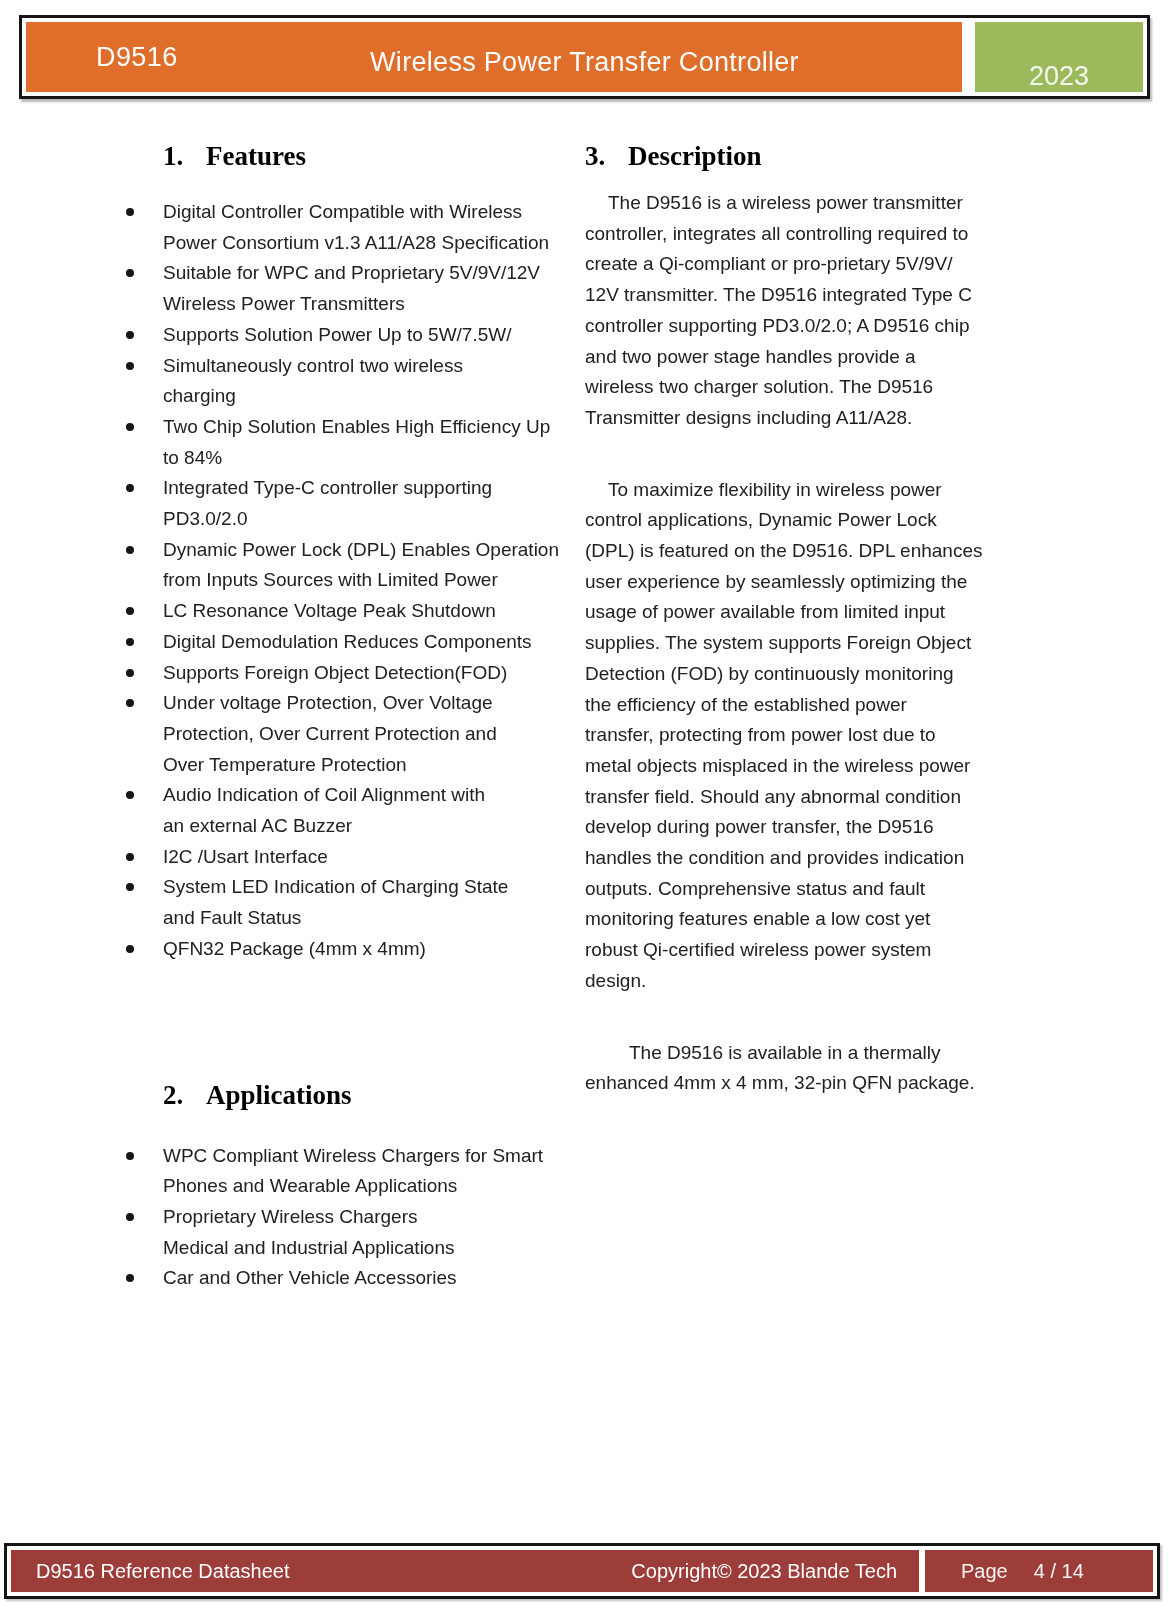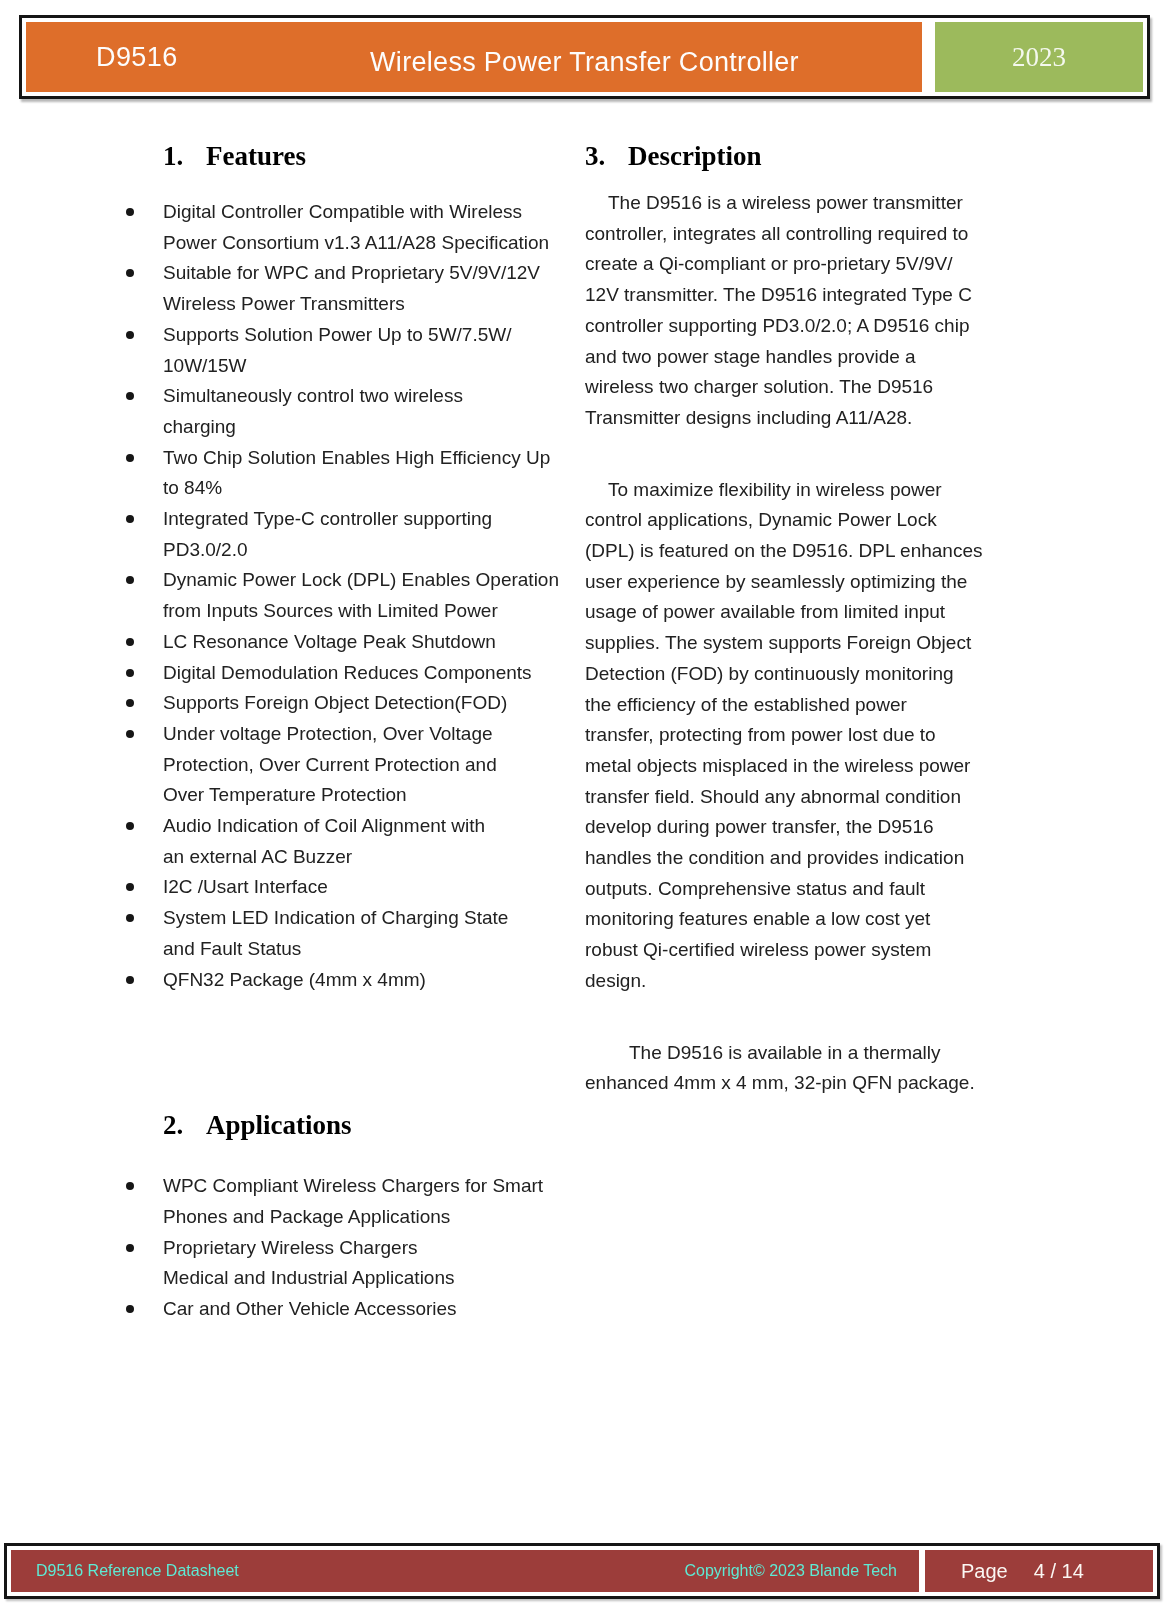--- a/index.html
+++ b/index.html
@@ -23,23 +23,23 @@
     display:flex;gap:13px;box-shadow:2px 3px 2px rgba(0,0,0,.28);
   }
   .header-orange{flex:1;background:var(--header-orange);display:flex;align-items:center;position:relative;}
   .header-part{margin-left:70px;font-size:27px;color:#fdfdfd;letter-spacing:.4px;}
   .header-title{
     position:absolute;left:0;top:15px;bottom:4px;width:100%;
     display:flex;align-items:center;justify-content:center;
     font-size:27px;color:#fdfdfd;letter-spacing:.3px;pointer-events:none;border-radius:23px;
   }
   .header-green{
-    width:208px;flex:none;background:var(--header-green);
-    display:flex;align-items:center;justify-content:center;
-    font-size:27px;color:#f4f8ee;font-family:Liberation Serif, serif;
+    width:168px;flex:none;background:var(--header-green);
+    display:flex;align-items:flex-end;justify-content:center;
+    font-size:27px;color:#f4f8ee;
   }
 
   
   .col{position:absolute;}
   .col-left{left:125px;top:138px;width:455px;}
   .col-right{left:585px;top:138px;width:430px;}
 
   .heading{
     margin:0;font-family:"Liberation Serif",serif;font-size:27px;font-weight:bold;
     color:#000000;display:flex;line-height:36px;padding-left:38px;
@@ -63,23 +63,23 @@
   .paras .para:nth-child(2) .line:first-child{text-indent:23px;}
   .paras .para:nth-child(3) .line:first-child{text-indent:44px;}
 
   
   .footer-box{
     position:absolute;left:4px;top:1543px;width:1156px;height:56px;
     border:3px solid var(--border-black);background:#ffffff;padding:4px;
     display:flex;gap:6px;box-shadow:2px 2px 2px rgba(0,0,0,.25);
   }
   .footer-main{
-    flex:1;background:var(--footer-maroon);color:#5eead4;
+    flex:1;background:var(--footer-maroon);color:#ffffff;
     display:flex;align-items:center;justify-content:space-between;
-    padding:0 22px 0 25px;font-size:16px;
+    padding:0 22px 0 25px;font-size:20px;
   }
   .footer-page{
     width:228px;flex:none;background:var(--footer-maroon);color:#fbf7f3;
     display:flex;align-items:center;font-size:20px;padding-left:36px;
   }
   .page-value{margin-left:26px;}
 </style>
 </head>
 <body>
 
@@ -118,21 +118,20 @@
             <div class="line">Suitable for WPC and Proprietary 5V/9V/12V</div>
             <div class="line">Wireless Power Transmitters</div>
           </div>
         </div>
         <div class="item">
           <span class="bullet-col">
             <span class="bullet-dot"></span>
           </span>
           <div class="item-lines">
             <div class="line">Supports Solution Power Up to 5W/7.5W/</div>
-            <div class="line">10W/15W</div>
           </div>
         </div>
         <div class="item">
           <span class="bullet-col">
             <span class="bullet-dot"></span>
           </span>
           <div class="item-lines">
             <div class="line">Simultaneously control two wireless</div>
             <div class="line">charging</div>
           </div>
@@ -238,21 +237,21 @@
       <span class="h-num">2.</span>
       <span>Applications</span>
     </h2>
     <div class="list apps-list">
         <div class="item">
           <span class="bullet-col">
             <span class="bullet-dot"></span>
           </span>
           <div class="item-lines">
             <div class="line">WPC Compliant Wireless Chargers for Smart</div>
-            <div class="line">Phones and Package Applications</div>
+            <div class="line">Phones and Wearable Applications</div>
           </div>
         </div>
         <div class="item">
           <span class="bullet-col">
             <span class="bullet-dot"></span>
           </span>
           <div class="item-lines">
             <div class="line">Proprietary Wireless Chargers</div>
             <div class="line">Medical and Industrial Applications</div>
           </div>

